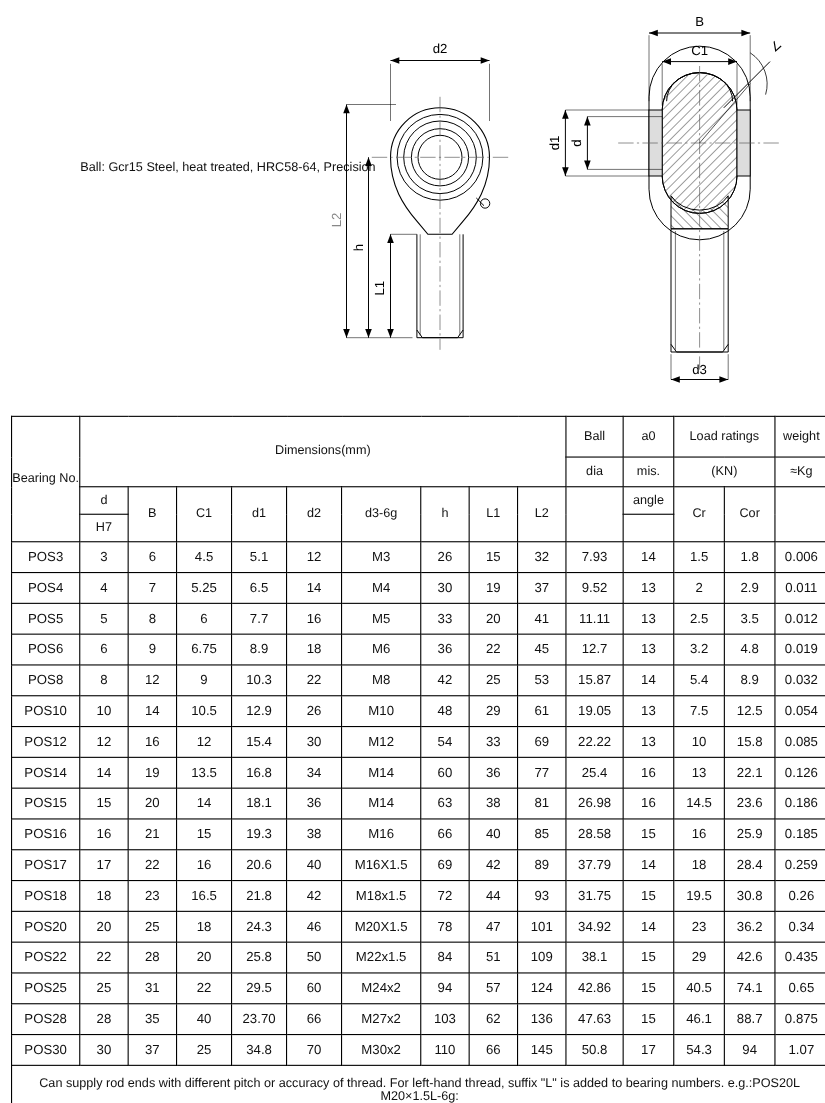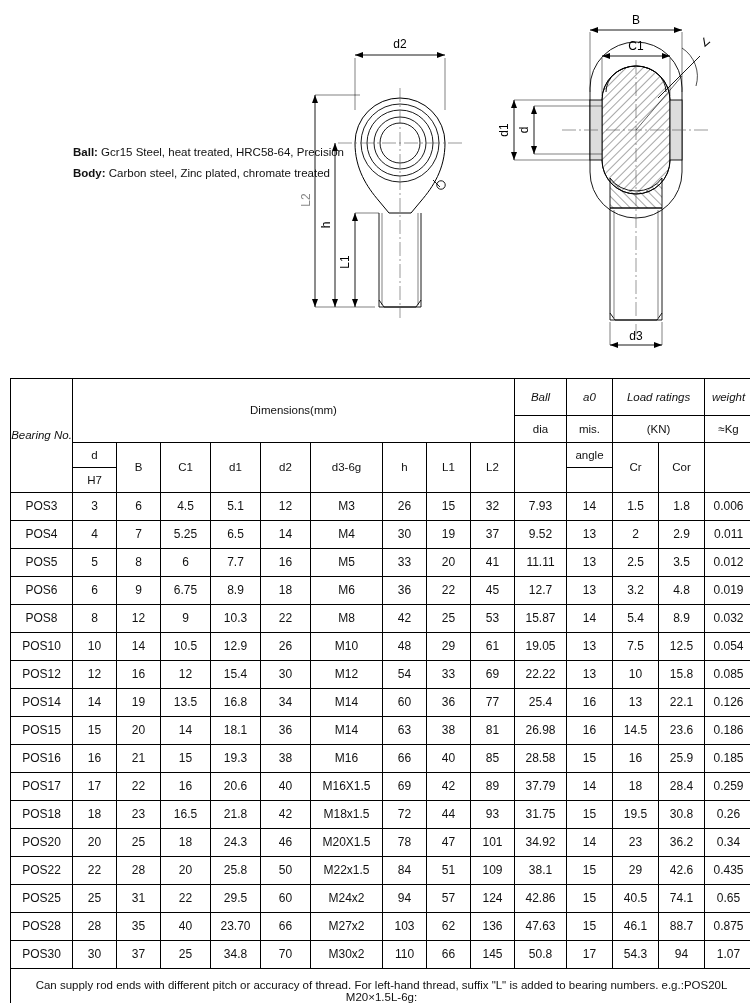--- a/index.html
+++ b/index.html
@@ -29,21 +29,21 @@
     top: 142px;
     width: 290px;
   }
   .spec-line {
     font-size: 11.5px;
     line-height: 21px;
     color: #111;
     white-space: nowrap;
   }
   .spec-line b {
-    font-weight: bold;
+    font-weight: normal;
     padding-left: 45px;
   }
 
   #drawings {
     position: absolute;
     left: 300px;
     top: 0;
     width: 450px;
     height: 378px;
   }
@@ -70,21 +70,21 @@
     text-align: center;
     vertical-align: middle;
     padding: 0;
     font-weight: normal;
     color: #111;
     line-height: 1.05;
   }
   table.spec-table thead th {
     font-size: 11.5px;
   }
-  .hdr-tall { height: 36px; font-style: italic; }
+  .hdr-tall { height: 36px; }
   .hdr-row2 { height: 26px; }
   .hdr-row3 { height: 24px; }
   .hdr-row4 { height: 24px; }
   table.spec-table tbody td {
     height: 27px;
     font-size: 12px;
   }
   td.bearing-no {
     font-size: 12px;
   }
@@ -101,23 +101,20 @@
   }
 </style>
 </head>
 <body>
 
 <div id="top-area">
 
   <div id="spec-block">
     <div class="spec-line">
       <b>Ball:</b><span> Gcr15 Steel, heat treated, HRC58-64, Precision</span>
-    </div>
-    <div class="spec-line">
-      <b>Body:</b><span> Carbon steel, Zinc plated, chromate treated</span>
     </div>
   </div>
 
   <div id="drawings">
     <svg width="450" height="378" viewBox="0 0 450 378">
       <g stroke="#000" fill="none" stroke-width="0.9" shape-rendering="geometricPrecision">
 
         <g>
 
           <path d="M 100 143

